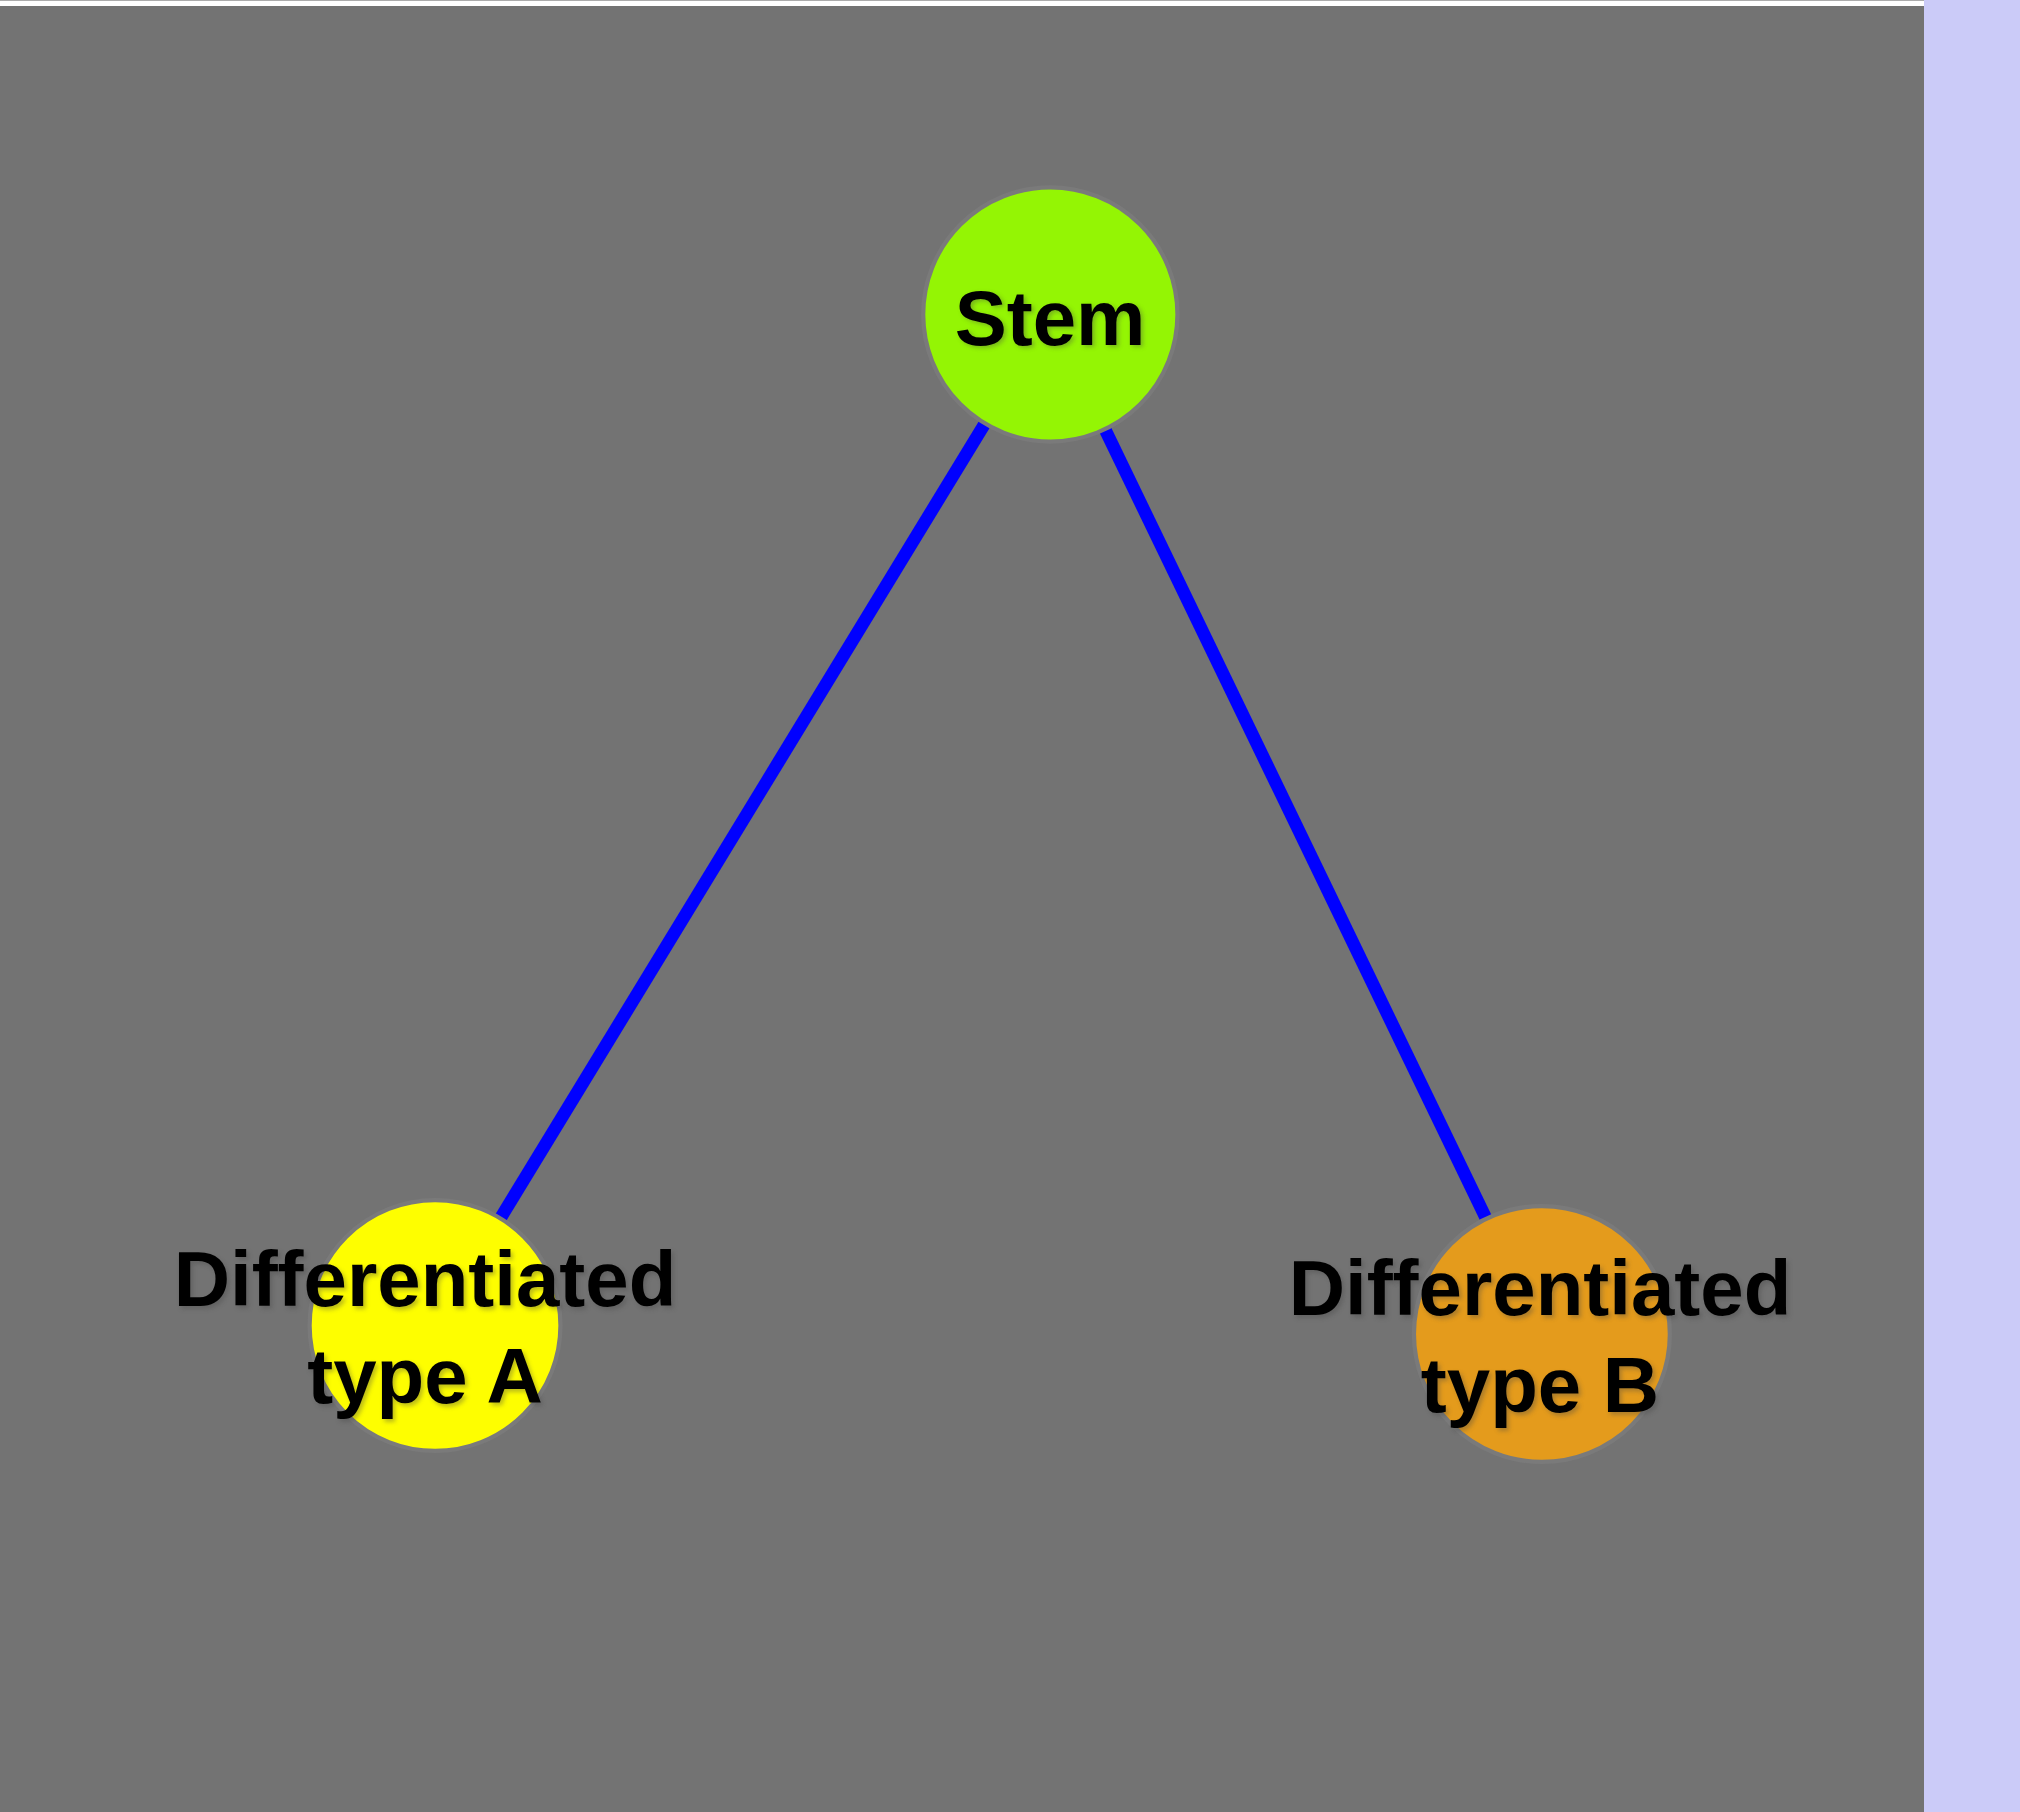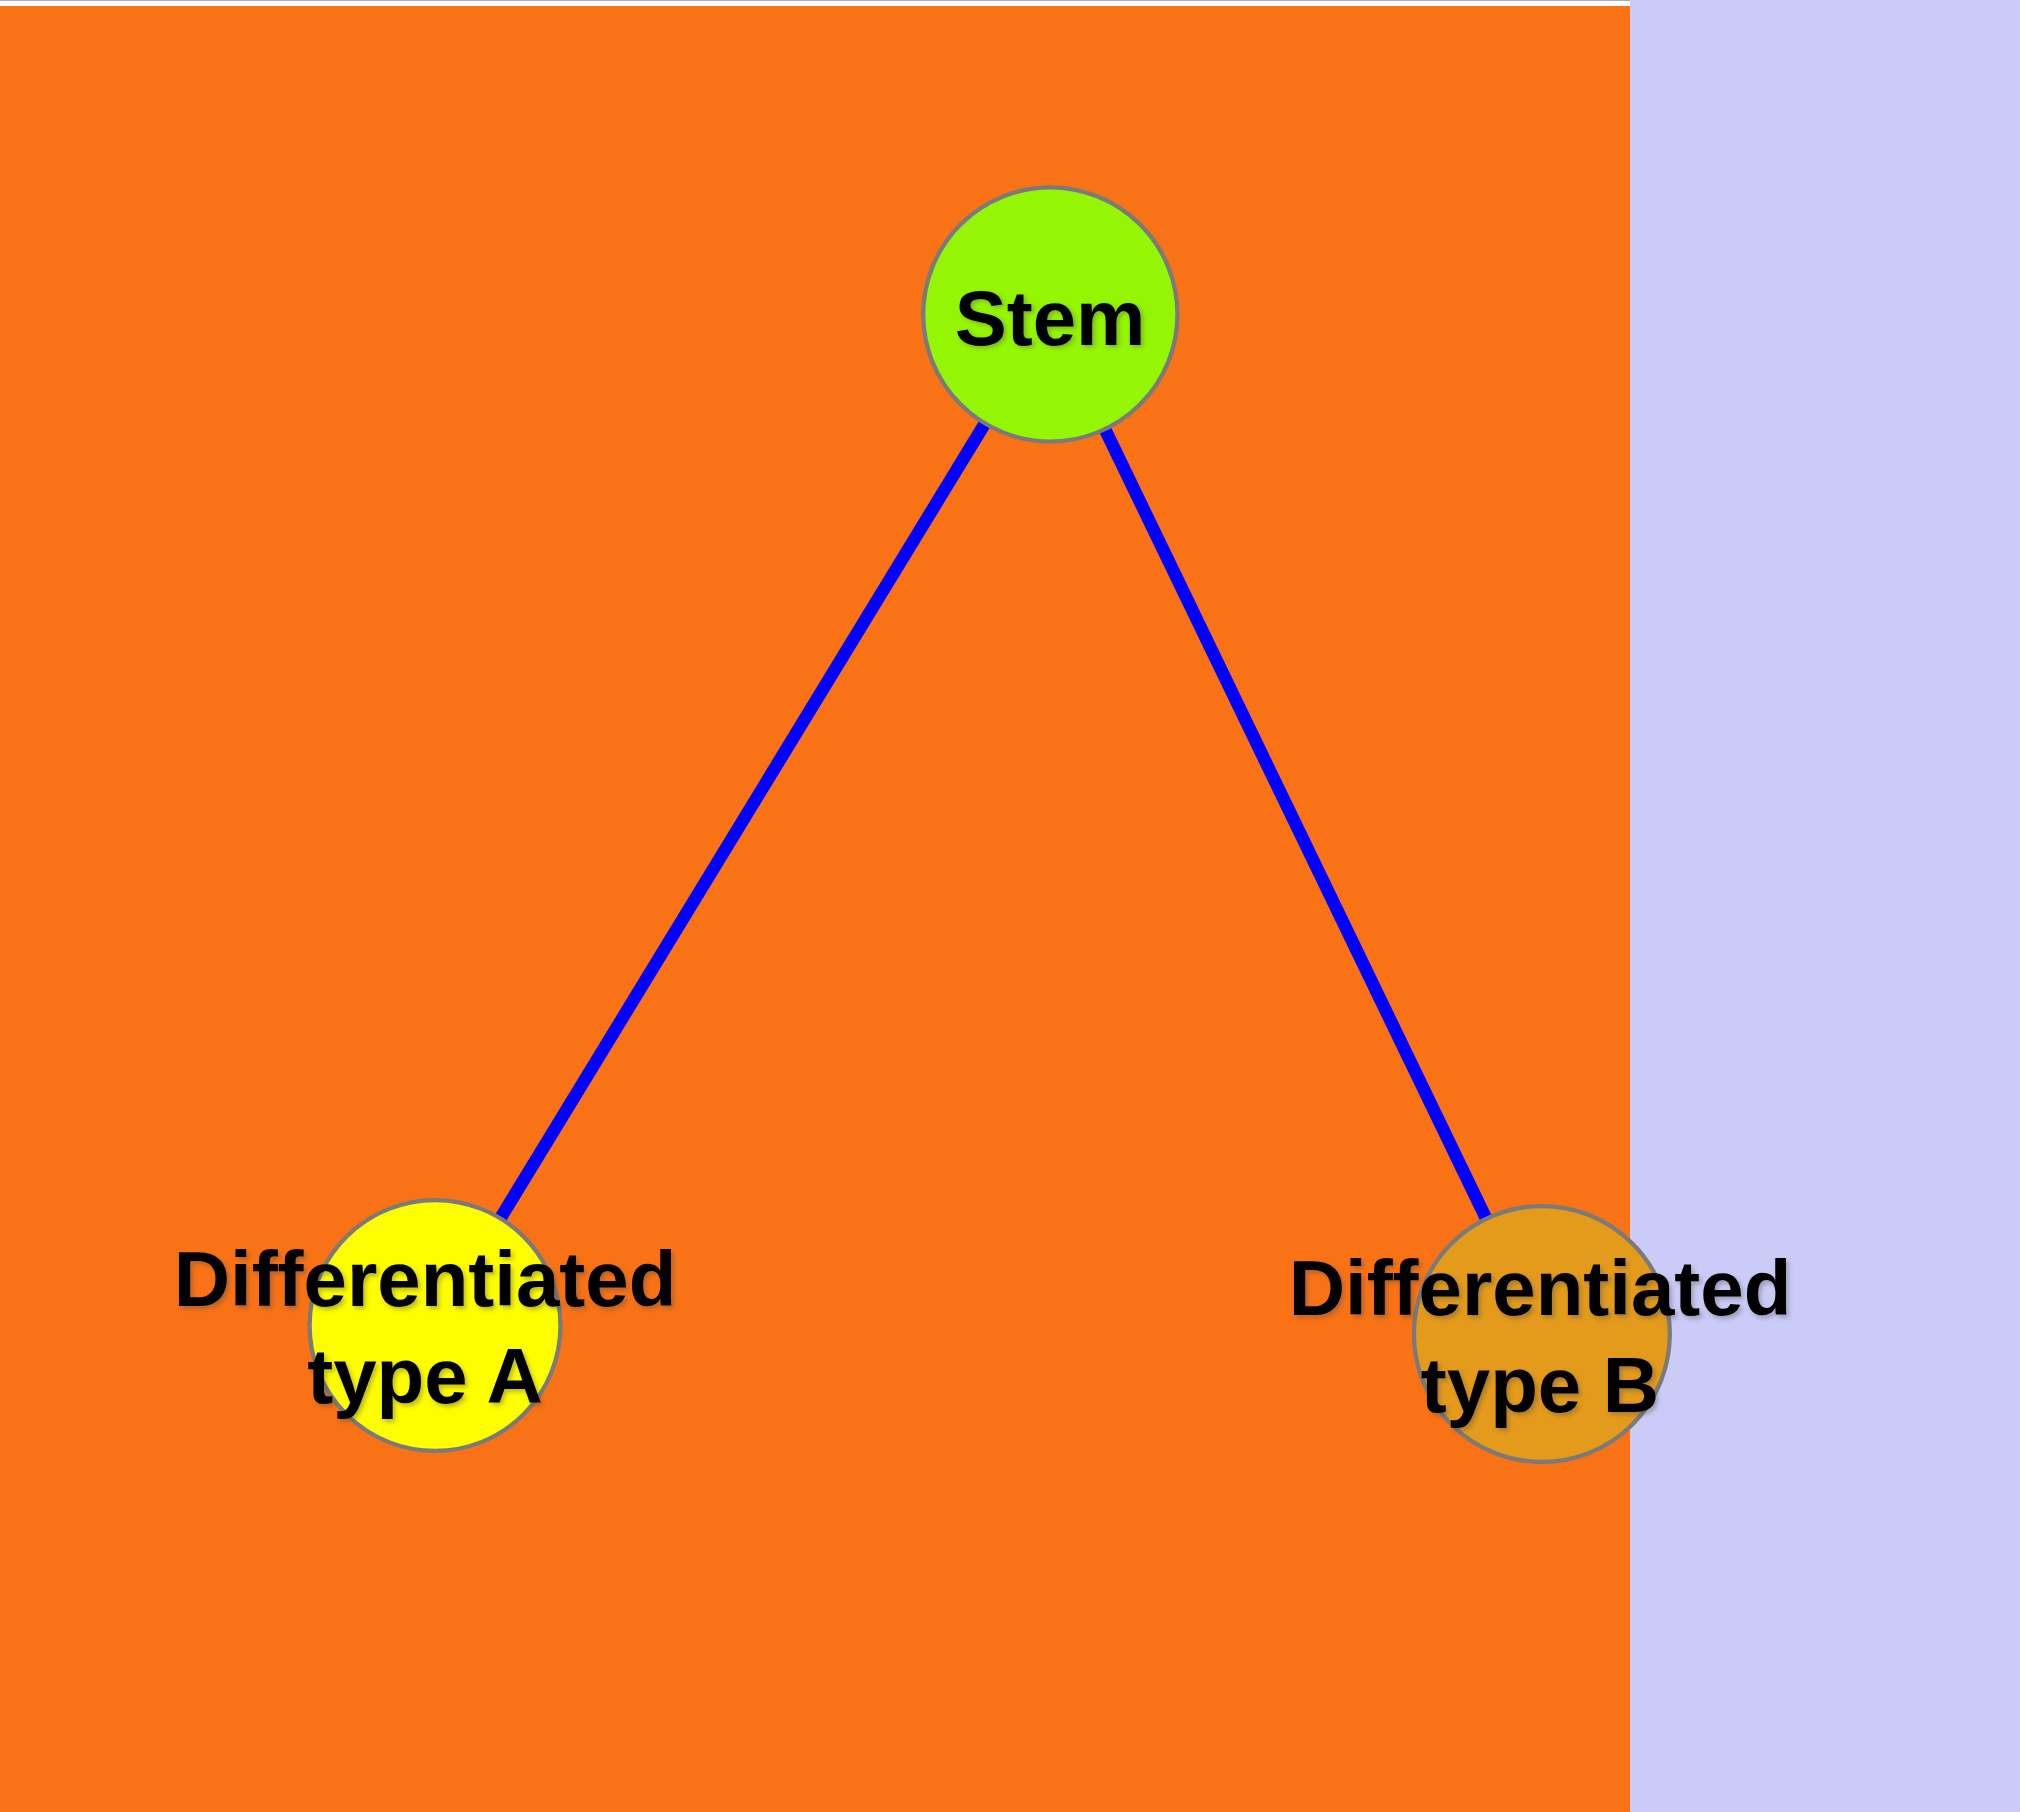--- a/index.html
+++ b/index.html
@@ -6,23 +6,23 @@
     margin: 0;
     padding: 0;
     width: 2021px;
     height: 1812px;
     background: #CBCBF8;
     font-family: "Liberation Sans", sans-serif;
     overflow: hidden;
   }
   .stage {
     position: relative;
-    width: 1630px;
+    width: 1924px;
     height: 1812px;
-    background: #f97316;
+    background: #737373;
   }
   .top-strip {
     position: absolute;
     left: 0; top: 0;
     width: 100%;
     height: 5.1px;
     background: #FFFFFF;
     border-top: 1.7px solid #ACACAC;
   }
   svg.graph {

